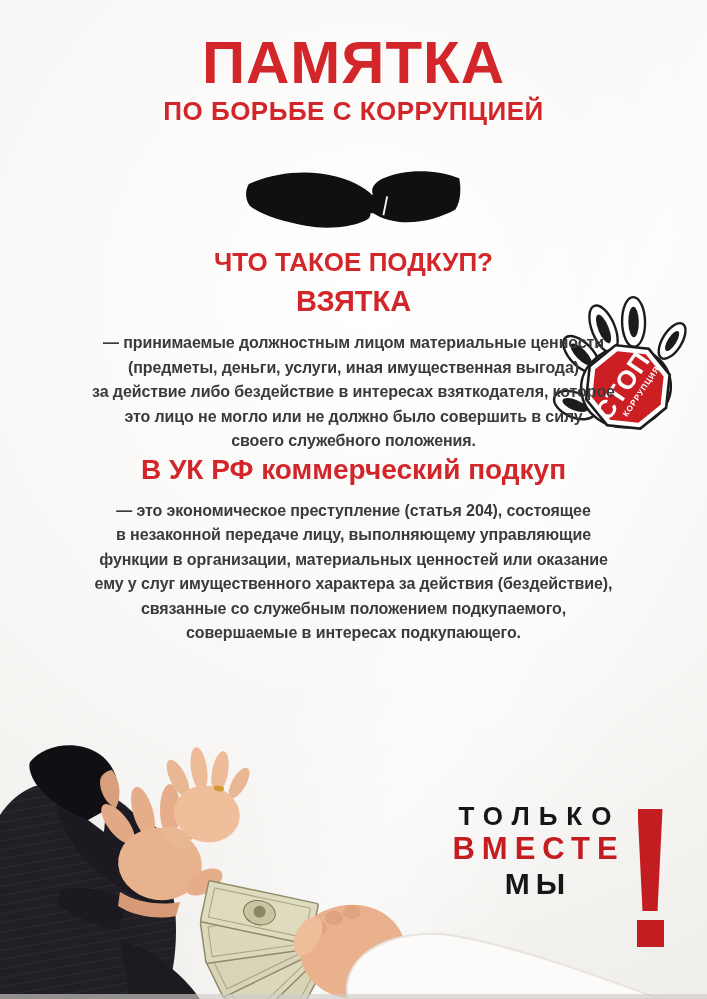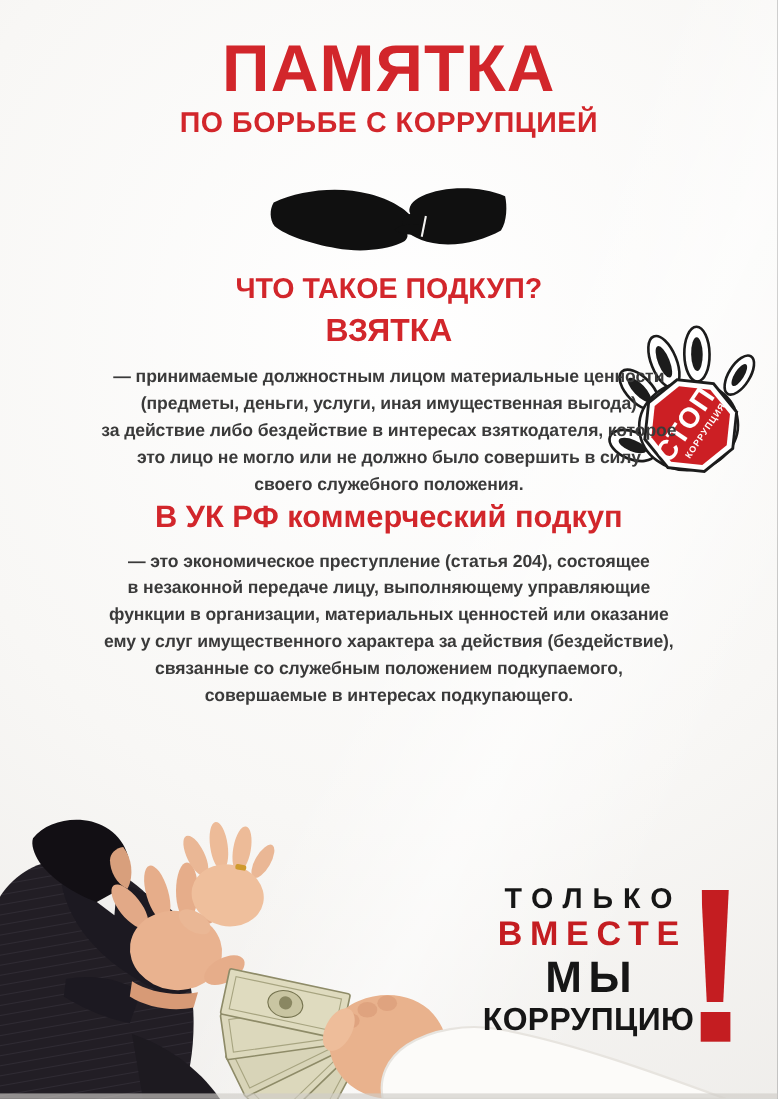--- a/index.html
+++ b/index.html
@@ -24,21 +24,21 @@
     letter-spacing:-.1px;white-space:pre-line;
   }
   .stamp{position:absolute;left:548px;top:291px;width:153px;height:159px;z-index:1;}
   .photo{position:absolute;left:0;top:740px;width:660px;height:259px;z-index:1;}
   .slogan{position:absolute;left:437px;top:803px;width:236px;z-index:3;
     font-weight:bold;color:#161616;line-height:1;}
   .slogan-textcol{width:196px;text-align:center;}
   .sl{display:block;}
   .sl-1{font-size:26px;letter-spacing:9px;padding-left:9px;}
   .sl-2{font-size:31px;letter-spacing:7px;padding-left:7px;color:#c41d21;margin-top:4px;}
-  .sl-3{font-size:40px;letter-spacing:6px;padding-left:6px;margin-top:5px;}
+  .sl-3{font-size:30px;letter-spacing:6px;padding-left:6px;margin-top:5px;}
   .sl-4{font-size:28px;letter-spacing:.5px;color:#c41d21;margin-top:5px;}
   .sl-5{font-size:29px;letter-spacing:.3px;margin-top:4px;}
   .mark{position:absolute;left:196px;top:6px;width:34px;height:148px;
     display:flex;flex-direction:column;align-items:center;}
   .mark-bar{width:25px;height:102px;background:#c41d21;
     clip-path:polygon(0 0,100% 0,80% 100%,20% 100%);}
   .mark-dot{width:27px;height:27px;background:#c41d21;margin-top:9px;}
   .bottom-edge{position:absolute;left:0;right:0;bottom:0;height:5px;background:#cfccc8;opacity:.65;z-index:4;}
 </style>
 </head>
@@ -177,21 +177,20 @@
       <ellipse cx="308" cy="196" rx="12" ry="21" transform="rotate(28 308 196)" fill="#eebd9a"></ellipse>
     </g>
     <path fill="#fcfbf9" stroke="#e7e4df" stroke-width="2" d="M348,259 C344,240 352,222 370,210 C392,196 424,190 456,196 C520,208 592,234 660,259 Z"></path>
   </svg>
 
   <div class="slogan">
     <div class="slogan-textcol">
       <span class="sl sl-1">ТОЛЬКО</span>
       <span class="sl sl-2">ВМЕСТЕ</span>
       <span class="sl sl-3">МЫ</span>
-      <span class="sl sl-5">КОРРУПЦИЮ</span>
     </div>
     <div class="mark" aria-label="!">
       <div class="mark-bar"></div>
       <div class="mark-dot"></div>
     </div>
   </div>
 
   <div class="bottom-edge"></div>
 </div>
 

